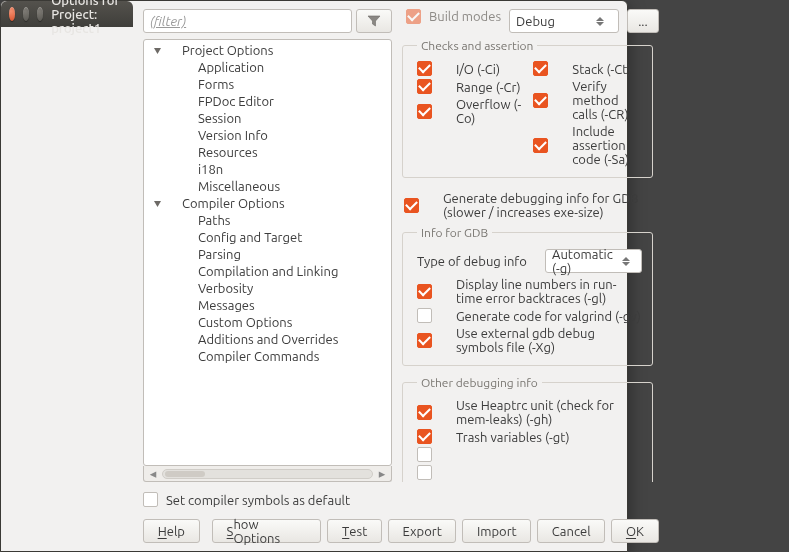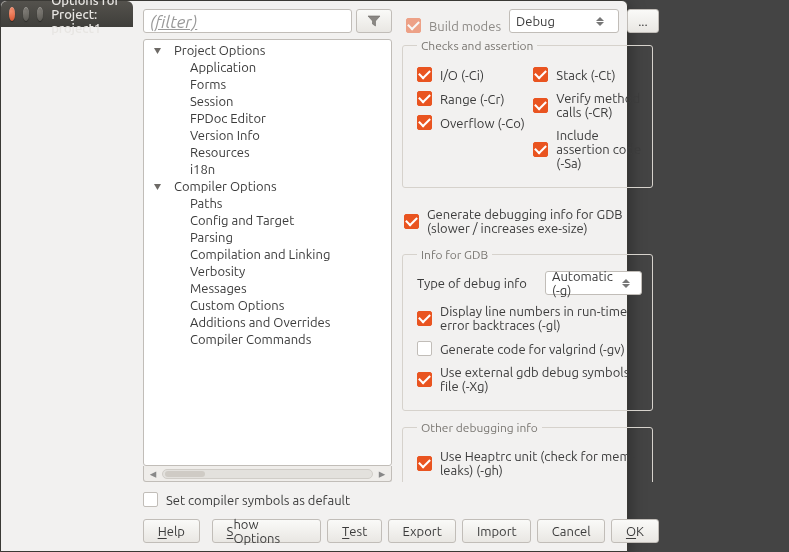--- a/index.html
+++ b/index.html
@@ -51,34 +51,34 @@
     flex:1; display:flex; flex-direction:column;
     padding: 8px 10px 8px 10px;
     gap:6px;
   }
   .toprow { display:flex; gap:8px; align-items:center; }
   .filter-wrap { width:249px; display:flex; gap:4px; }
   .filter {
     flex:1; height:24px;
     background:#fff; border:1px solid var(--border);
     border-radius:3px; padding:0 6px;
-    font-style:italic; color:#999; font-size:17px;
+    font-style:italic; color:#999; font-size:13px;
     display:flex; align-items:center;text-decoration:underline;
   }
   .filter-btn, .dots-btn, .btn {
     height:24px; min-width:28px;
     background: linear-gradient(to bottom,#fafaf8,#e9e7e3);
     border:1px solid var(--border);
     border-radius:3px;
     display:inline-flex; align-items:center; justify-content:center;
     cursor:pointer;
     font-size:13px; color:var(--text);
     padding:0 10px;
   }
-  .build-modes { display:flex; align-items:flex-end; gap:8px; flex:1; margin-left:6px;}
+  .build-modes { display:flex; align-items:flex-start; gap:8px; flex:1; margin-left:6px;}
   .build-label { color:var(--text-dim); }
   .select {
     height:24px; background:#fff; border:1px solid var(--border);
     border-radius:3px; display:flex; align-items:center;
     padding:0 6px; gap:6px; cursor:pointer;
   }
   .select.wide { flex:1; }
   .spinner {
     width:16px; display:flex; flex-direction:column; gap:1px;
     margin-left:auto;
@@ -92,21 +92,21 @@
   .middle { flex:1; display:flex; gap:10px; min-height:0; }
   .tree-wrap { width:249px; display:flex; flex-direction:column; }
   .tree {
     flex:1; background:#fff; border:1px solid var(--border);
     border-radius:3px; overflow:auto; padding:2px 0;
     line-height:17px;
   }
   .tree ul { list-style:none; margin:0; padding:0 0 0 16px; }
   .tree > ul { padding-left:4px; }
   .tree li { white-space:nowrap; }
-  .tree .row { display:flex; align-items:center; gap:8px; padding:0 4px;}
+  .tree .row { display:flex; align-items:center; gap:16px; padding:0 4px;}
   .tree .tw {
     width:11px; height:11px; display:inline-flex; align-items:center; justify-content:center;
     cursor:pointer; flex-shrink:0;
   }
   .tree .tw svg { width:9px; height:9px; }
   .tree .leaf .tw { visibility:hidden; }
   .tree .lbl { padding:0 3px; border-radius:2px; }
   .tree .selected > .row .lbl { background: var(--selected); color:#fff; }
   .hscroll {
     height:16px; border:1px solid var(--border); border-top:none;
@@ -121,21 +121,21 @@
   fieldset.group {
     border:1px solid var(--border-light);
     border-radius:3px;
     margin:0 0 6px 0;
     padding:6px 10px 8px 14px;
     background:transparent;
   }
   fieldset.group legend {
     padding:0 4px; color:var(--fieldset-label); font-size:12px;
   }
-  .check-row { display:flex; align-items:center; gap:8px; margin:9px 0; }
+  .check-row { display:flex; align-items:center; gap:24px; margin:3px 0; }
   .cb {
     width:15px; height:15px; border-radius:2px; border:1px solid var(--border);
     background:#fff; display:inline-flex; align-items:center; justify-content:center;
     flex-shrink:0;
   }
   .cb.checked {
     background: var(--accent); border-color: var(--accent);
   }
   .cb.checked::after {
     content:""; width:9px; height:5px; border-left:2px solid #fff; border-bottom:2px solid #fff;
@@ -215,45 +215,51 @@
                   </li>
                 <li class="leaf">
                     <div class="row">
                       <span class="tw"></span>
                       <span class="lbl">Forms</span>
                     </div>
                   </li>
                 <li class="leaf">
                     <div class="row">
                       <span class="tw"></span>
+                      <span class="lbl">FPDoc Editor</span>
+                    </div>
+                  </li>
+                <li class="leaf">
+                    <div class="row">
+                      <span class="tw"></span>
                       <span class="lbl">Session</span>
                     </div>
                   </li>
                 <li class="leaf">
                     <div class="row">
                       <span class="tw"></span>
-                      <span class="lbl">FPDoc Editor</span>
-                    </div>
-                  </li>
-                <li class="leaf">
-                    <div class="row">
-                      <span class="tw"></span>
                       <span class="lbl">Version Info</span>
                     </div>
                   </li>
                 <li class="leaf">
                     <div class="row">
                       <span class="tw"></span>
                       <span class="lbl">Resources</span>
                     </div>
                   </li>
                 <li class="leaf">
                     <div class="row">
                       <span class="tw"></span>
                       <span class="lbl">i18n</span>
+                    </div>
+                  </li>
+                <li class="leaf">
+                    <div class="row">
+                      <span class="tw"></span>
+                      <span class="lbl">Miscellaneous</span>
                     </div>
                   </li>
               </ul>
             </li>
             <li>
               <div class="row">
                 <span class="tw">
                     <svg viewBox="0 0 9 9">
                       <path d="M1 2 L8 2 L4.5 8 Z" fill="#6d6a66"></path>
                     </svg>

